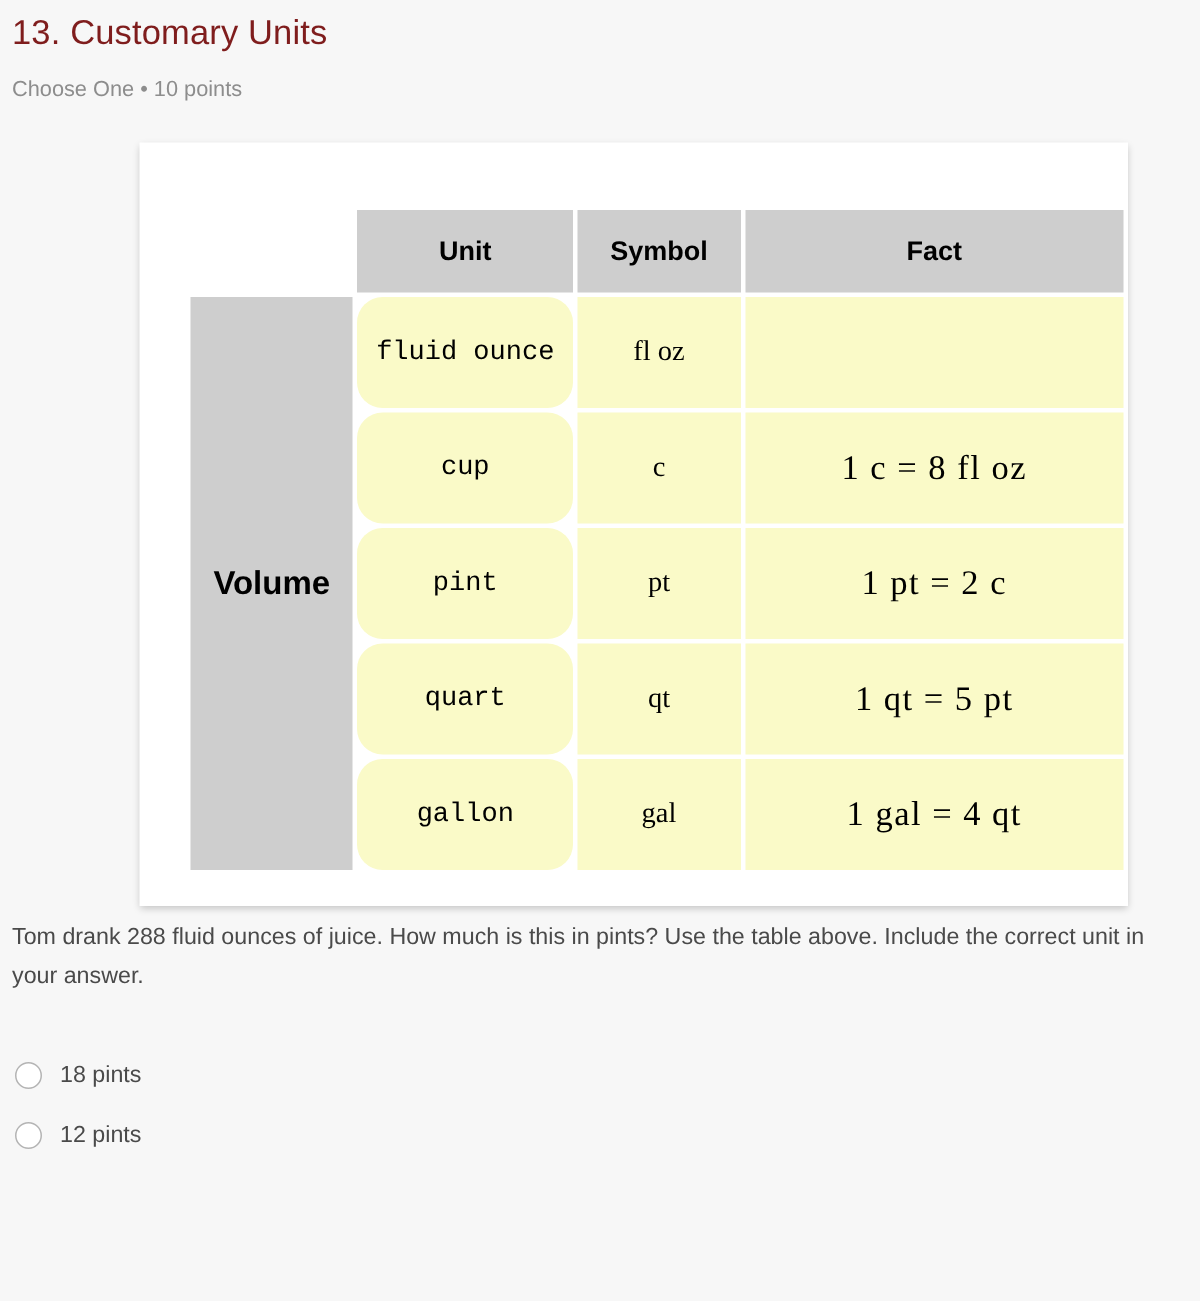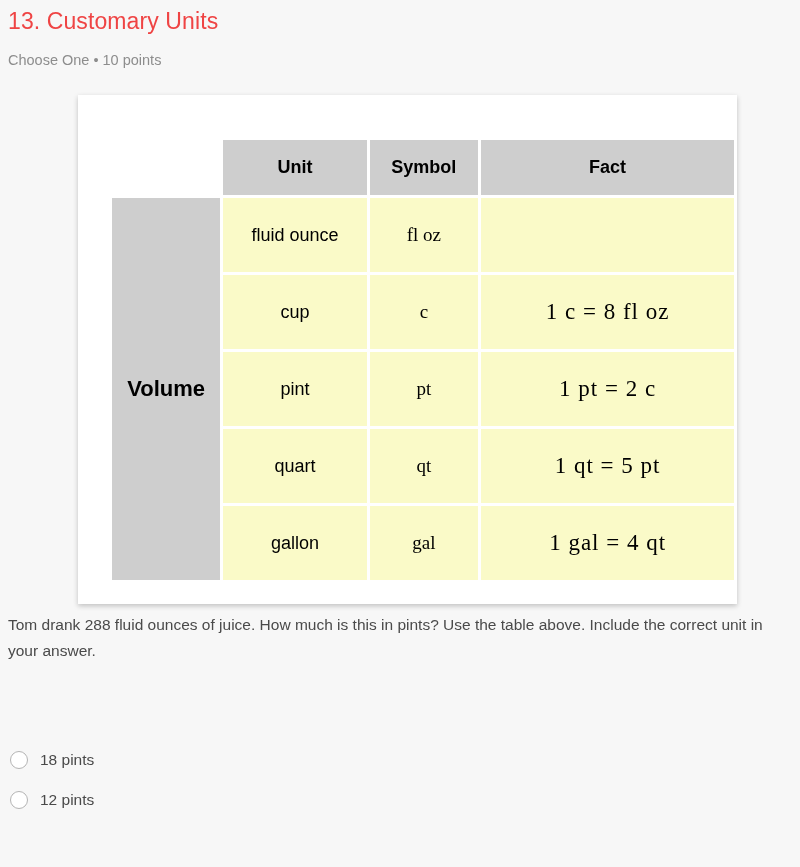--- a/index.html
+++ b/index.html
@@ -19,37 +19,37 @@
     background: #f7f7f7;
     overflow: hidden;
   }
 
   
   .q-header { padding: 6px 0 0 8px; }
 
   .q-title {
     font-size: 23px;
     font-weight: 400;
-    color: #ef4444;
+    color: #7f1d1d;
     letter-spacing: .1px;
     line-height: 30px;
   }
 
   .q-sub {
     margin-top: 14px;
     font-size: 14.5px;
     color: #8d8d8d;
     font-weight: 400;
     line-height: 20px;
   }
 
   
   .card {
     position: absolute;
-    left: 78px;
+    left: 93px;
     top: 95px;
     width: 659px;
     height: 509px;
     background: #ffffff;
     box-shadow: 0 2px 5px rgba(0,0,0,.22);
   }
 
   .tbl {
     position: absolute;
     left: 31px;
@@ -84,21 +84,22 @@
     font-size: 18px;
     font-weight: bold;
     font-family: "Liberation Sans", sans-serif;
   }
 
   .c-unit {
     width: 148px;
     height: 74px;
     background: #fafac8;
     font-size: 18px;
-    font-family: Liberation Sans, sans-serif;
+    font-family: Liberation Mono, monospace;
+    border-radius: 17px;
   }
 
   .c-symbol {
     width: 111px;
     height: 74px;
     background: #fafac8;
     font-size: 19px;
     font-family: "Liberation Serif", serif;
   }
 
@@ -119,21 +120,21 @@
     width: 786px;
     font-size: 15.5px;
     line-height: 26px;
     color: #4a4a4a;
   }
 
   
   .options {
     position: absolute;
     left: 10px;
-    top: 740px;
+    top: 697px;
     width: 500px;
   }
 
   .option {
     display: flex;
     align-items: center;
     height: 40px;
     gap: 12px;
   }
 

